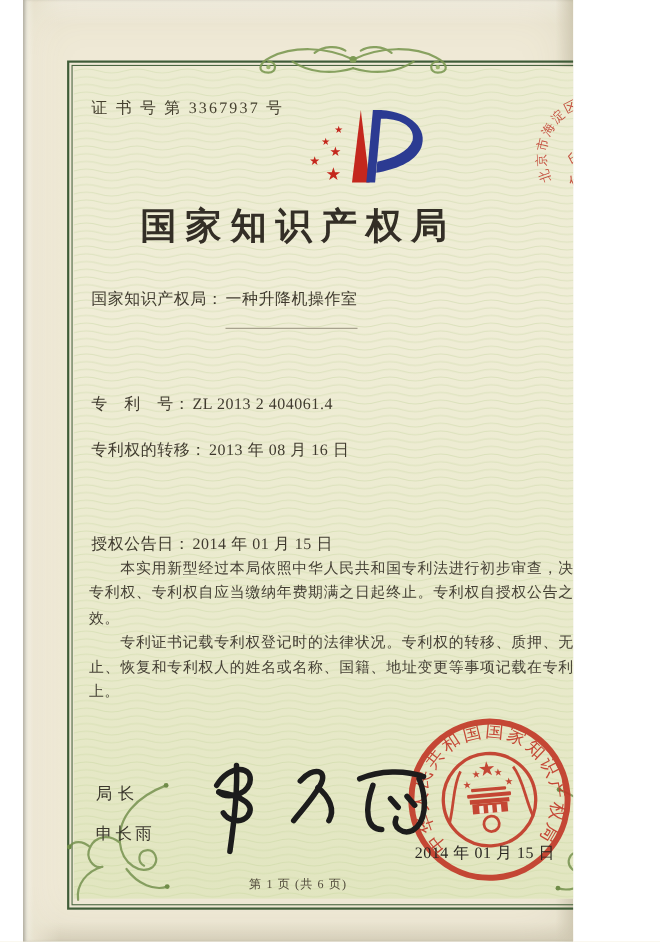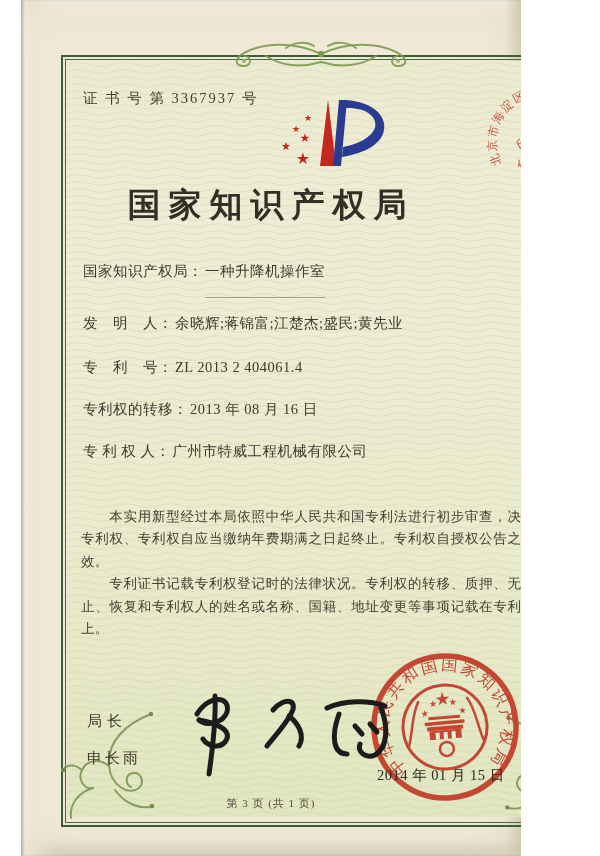--- a/index.html
+++ b/index.html
@@ -105,31 +105,28 @@
       <path d="M90,6 L84,72 L92,72 L98,6 Z"></path>
       <path d="M97,6 C126,8 140,24 134,40 C128,54 110,60 93,63 L94,53 C109,50 122,44 126,34 C129,22 116,13 96,14 Z"></path>
     </g>
   </svg>
 
   <h1 class="abs title">国家知识产权局</h1>
 
   <div class="abs field" style="top:262px">
     <span>国家知识产权局：</span><span class="fvalue u">一种升降机操作室</span>
   </div>
-  <div class="abs field" style="top:314px">
-    <span>发　明　人：</span><span class="fvalue">余晓辉;蒋锦富;江楚杰;盛民;黄先业</span>
-  </div>
   <div class="abs field" style="top:358px">
     <span>专　利　号：</span><span class="fvalue">ZL 2013 2 404061.4</span>
   </div>
   <div class="abs field" style="top:400px">
     <span>专利权的转移：</span><span class="fvalue">2013 年 08 月 16 日</span>
   </div>
-  <div class="abs field" style="top:442px">
-    <span>专 利 权 人：</span><span class="fvalue">广州市特威工程机械有限公司</span>
+  <div class="abs field" style="top:485px">
+    <span>授权公告日：</span><span class="fvalue">2014 年 01 月 15 日</span>
   </div>
 
   <div class="abs paras">
     <p>本实用新型经过本局依照中华人民共和国专利法进行初步审查，决定授予专利权、专利权自应当缴纳年费期满之日起终止。专利权自授权公告之日起生效。</p>
     <p>专利证书记载专利权登记时的法律状况。专利权的转移、质押、无效、终止、恢复和专利权人的姓名或名称、国籍、地址变更等事项记载在专利登记簿上。</p>
   </div>
 
   <svg class="abs z4" style="left:34px;top:706px" width="100" height="115" viewBox="0 0 100 115">
     <g stroke="#6f8c48" stroke-width="2" fill="none" opacity="0.8" stroke-linecap="round">
       <path d="M96,8 C70,18 52,36 54,60 C56,80 74,90 84,82 C90,76 86,66 78,67 C70,68 70,78 76,81"></path>
@@ -201,15 +198,15 @@
         </g>
         <circle cx="90" cy="112" r="7" fill="none" stroke="#c23b2a" stroke-width="2.5"></circle>
         <path d="M52,108 C58,90 58,74 66,62" fill="none" stroke="#c23b2a" stroke-width="2.5"></path>
         <path d="M128,108 C122,90 122,74 114,62" fill="none" stroke="#c23b2a" stroke-width="2.5"></path>
       </g>
     </g>
   </svg>
 
   <div class="abs seal-date">2014 年 01 月 15 日</div>
 
-  <div class="abs footer">第 3 页 (共 1 页)</div>
+  <div class="abs footer">第 1 页 (共 6 页)</div>
 
 </div>
 
 </body></html>

